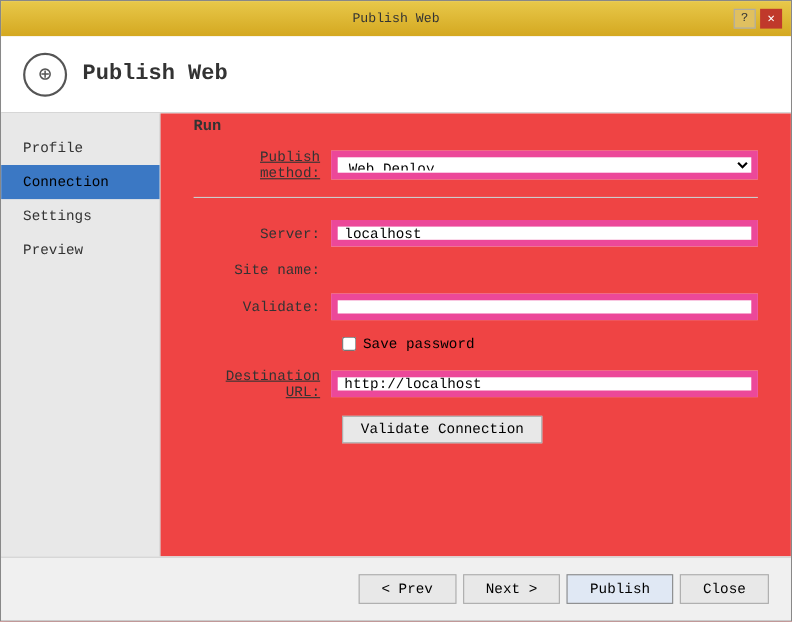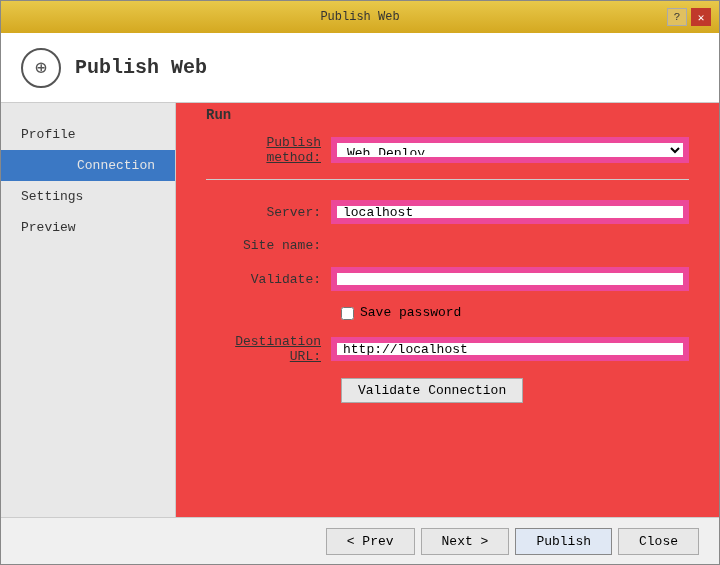--- a/index.html
+++ b/index.html
@@ -96,36 +96,35 @@
 
     
     .dialog-body {
       display: flex;
       flex: 1;
       overflow: hidden;
     }
 
     
     .sidebar {
-      width: 175px;
+      width: 145px;
       background: #e8e8e8;
       padding: 16px 0;
       flex-shrink: 0;
       border-right: 1px solid #ccc;
     }
     .sidebar-item {
       padding: 8px 20px;
       cursor: pointer;
       color: #333;
       font-size: 13px;
     }
     .sidebar-item.active {
       background: #3b78c4;
-      color: #e5e5e5;
-      text-align: right;
+      color: #000000;
     }
 
     
     .main-content {
       flex: 1;
       padding: 4px 30px;
       overflow-y: auto;
       background: #ef4444;
     }
 
@@ -175,21 +174,21 @@
 
     select.form-control {
       height: 26px;
       background: white;
       cursor: pointer;
       appearance: auto;
     }
 
     .checkbox-row {
       display: flex;
-      align-items: flex-end;
+      align-items: center;
       margin-bottom: 14px;
       margin-left: 135px;
     }
 
     .checkbox-row input[type="checkbox"] {
       margin-right: 6px;
     }
 
     .validate-btn {
       display: inline-block;
@@ -204,21 +203,21 @@
 
     
     .dialog-footer {
       border-top: 1px solid #ccc;
       padding: 10px 20px;
       display: flex;
       justify-content: flex-end;
       gap: 6px;
       background: #f0f0f0;
       flex-shrink: 0;
-      height: 47px;
+      height: 58px;
       align-items: center;
     }
 
     .footer-btn {
       padding: 5px 20px;
       border: 1px solid #aaa;
       background: #e8e8e8;
       cursor: pointer;
       font-size: 13px;
       font-family: inherit;

